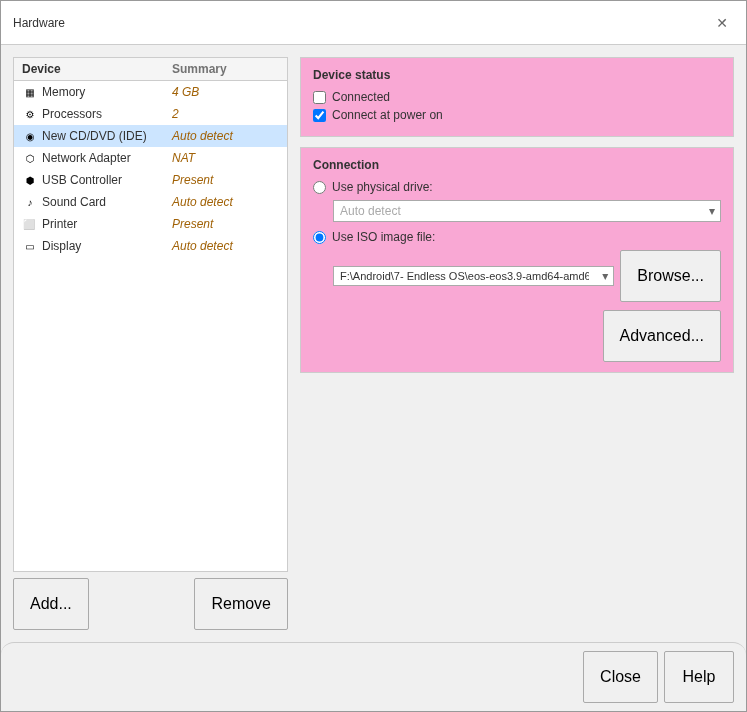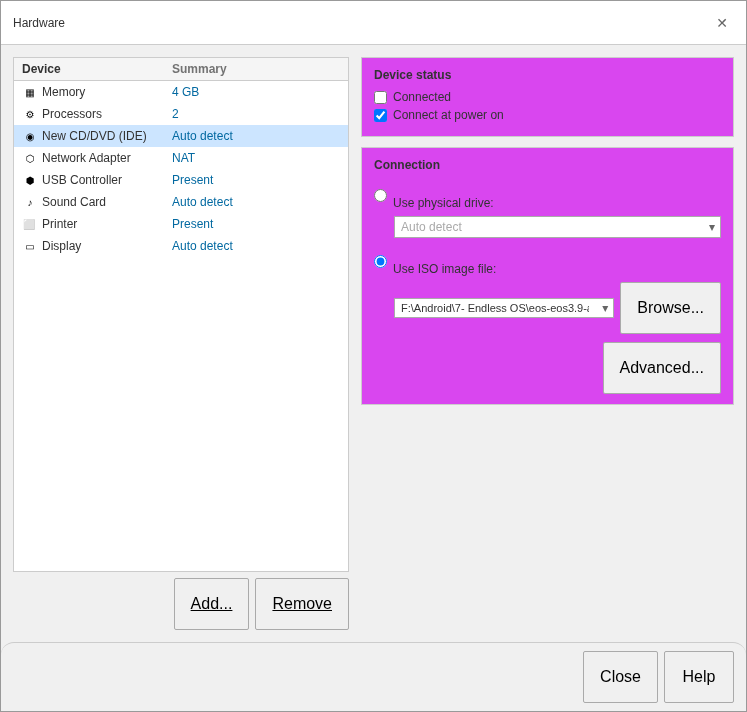--- a/index.html
+++ b/index.html
@@ -42,21 +42,21 @@
       color: #666;
       padding: 2px 6px;
     }
     .content {
       display: flex;
       flex: 1;
       padding: 12px;
       gap: 12px;
     }
     .left-panel {
-      width: 336px;
+      width: 275px;
       display: flex;
       flex-direction: column;
       gap: 2px;
     }
     .device-table {
       flex: 1;
       border: 1px solid #ccc;
       background: #fff;
       overflow-y: auto;
     }
@@ -78,46 +78,45 @@
     .device-icon {
       width: 16px;
       height: 16px;
       margin-right: 4px;
       display: inline-flex;
       align-items: center;
       justify-content: center;
       font-size: 10px;
     }
     .device-name { width: 130px; color: #333; }
-    .device-summary { flex: 1; color: #0369a1; }
+    .device-summary { flex: 1; color: #a16207; font-style: italic; }
     .left-buttons {
       display: flex;
       gap: 6px;
-      justify-content: flex-end;
+      justify-content: space-between;
       padding-top: 4px;
-      text-decoration: underline;
     }
     .btn {
       padding: 16px 16px;
       border: 1px solid #aaa;
       background: #f0f0f0;
       cursor: pointer;
       font-size: 16px;
       border-radius: 2px;
       min-width: 70px;
     }
     .right-panel {
       flex: 1;
       display: flex;
       flex-direction: column;
       gap: 10px;
     }
     .section-box {
       border: 1px solid #ccc;
-      background: #d946ef;
+      background: #f9a8d4;
       padding: 10px 12px;
     }
     .section-title {
       font-size: 12px;
       font-weight: 600;
       color: #333;
       margin-bottom: 8px;
     }
     .checkbox-row {
       display: flex;
@@ -125,21 +124,21 @@
       gap: 6px;
       margin-bottom: 4px;
     }
     .checkbox-row label { font-size: 12px; color: #333; }
     .radio-row {
       display: flex;
       align-items: center;
       gap: 6px;
       margin-bottom: 6px;
     }
-    .radio-row label { font-size: 12px; color: #333; margin-top: 16px; }
+    .radio-row label { font-size: 12px; color: #333; }
     .dropdown-row {
       display: flex;
       align-items: center;
       gap: 6px;
       margin-left: 20px;
       margin-bottom: 8px;
     }
     .dropdown-wrapper {
       flex: 1;
       position: relative;

